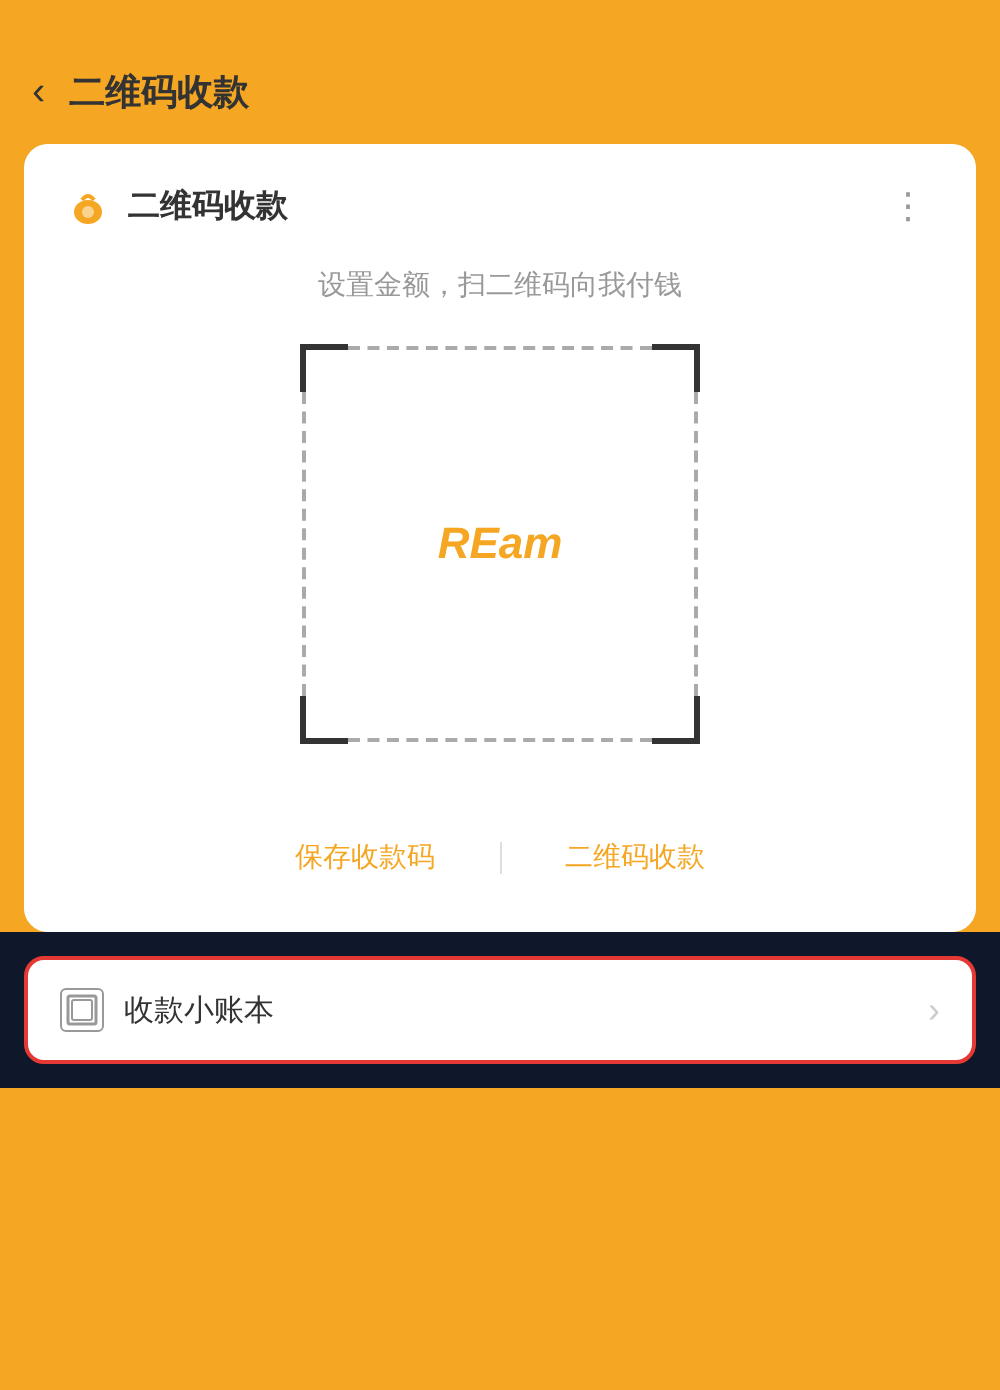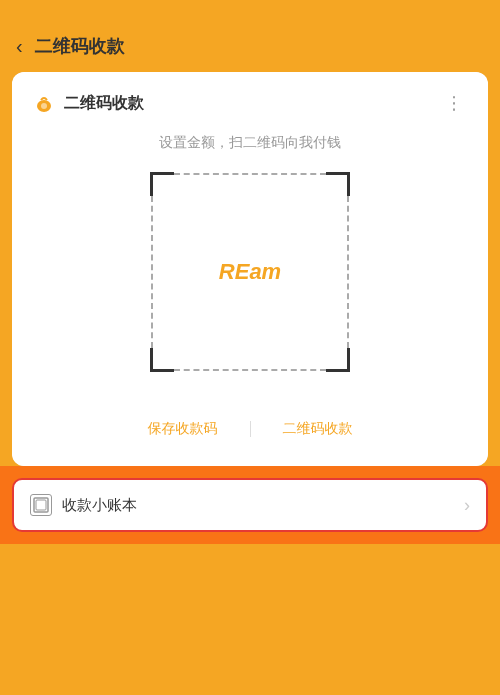--- a/index.html
+++ b/index.html
@@ -236,21 +236,21 @@
       cursor: pointer;
     }
 
     .action-divider {
       width: 1px;
       height: 16px;
       background-color: #ddd;
     }
 
     .bottom-section {
-      background-color: #f97316;
+      background-color: #0f172a;
       padding: 12px 12px;
     }
 
     .ledger-card {
       background-color: #fff;
       border-radius: 10px;
       border: 2px solid #E53935;
       display: flex;
       align-items: center;
       justify-content: space-between;

